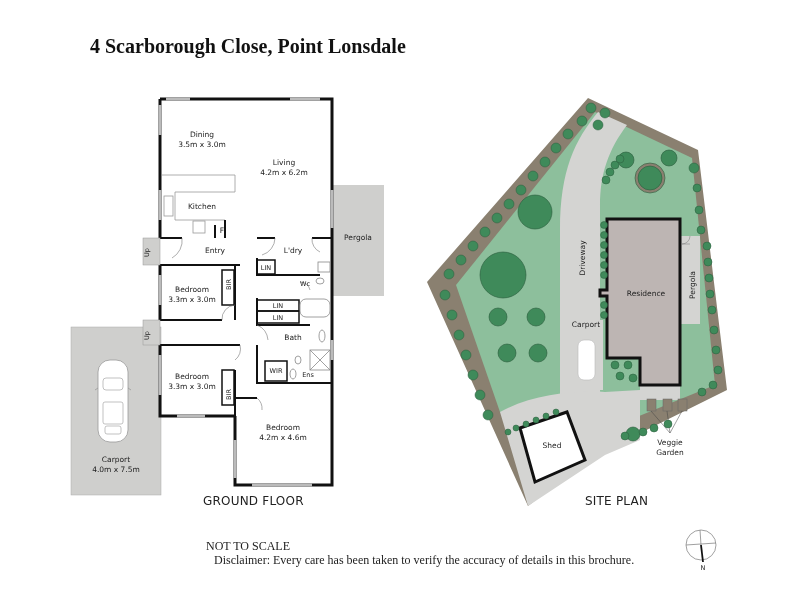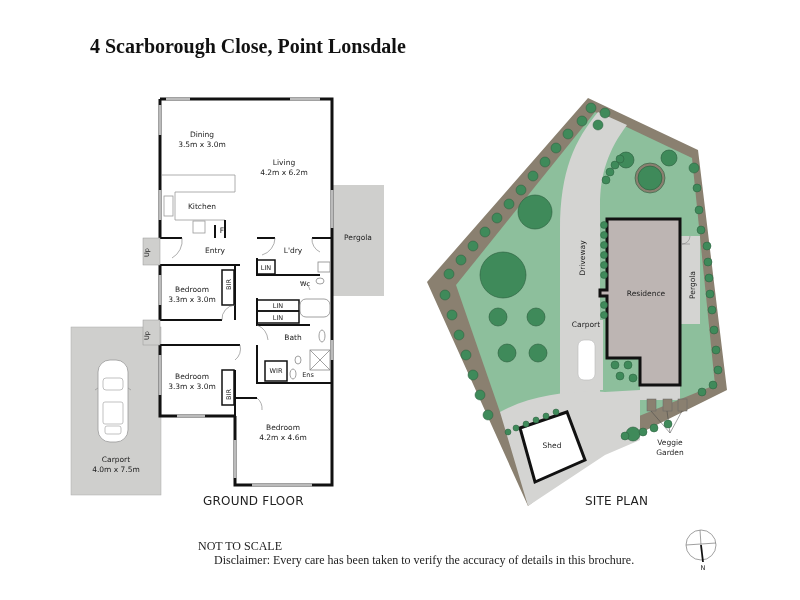--- a/index.html
+++ b/index.html
@@ -274,14 +274,14 @@
     <line x1="686" y1="545" x2="716" y2="543" stroke="#888" stroke-width="0.8"></line>
     <line x1="700" y1="530" x2="701" y2="545" stroke="#888" stroke-width="0.8"></line>
     <line x1="701" y1="545" x2="703" y2="562" stroke="#111" stroke-width="1.8"></line>
     <text class="lbl-sm" x="703" y="570" text-anchor="middle">N</text>
   </g>
 </svg>
 
 <div class="caption" style="left:203px; top:494px;">GROUND FLOOR</div>
 <div class="caption" style="left:550px; top:494px;margin-left:35px;">SITE PLAN</div>
 
-<div class="note" style="top:539px;">NOT TO SCALE</div>
+<div class="note" style="top:539px;margin-left:8px;">NOT TO SCALE</div>
 <div class="note" style="top:553px;margin-left:16px;">Disclaimer: Every care has been taken to verify the accuracy of details in this brochure.</div>
 
 </body></html>

